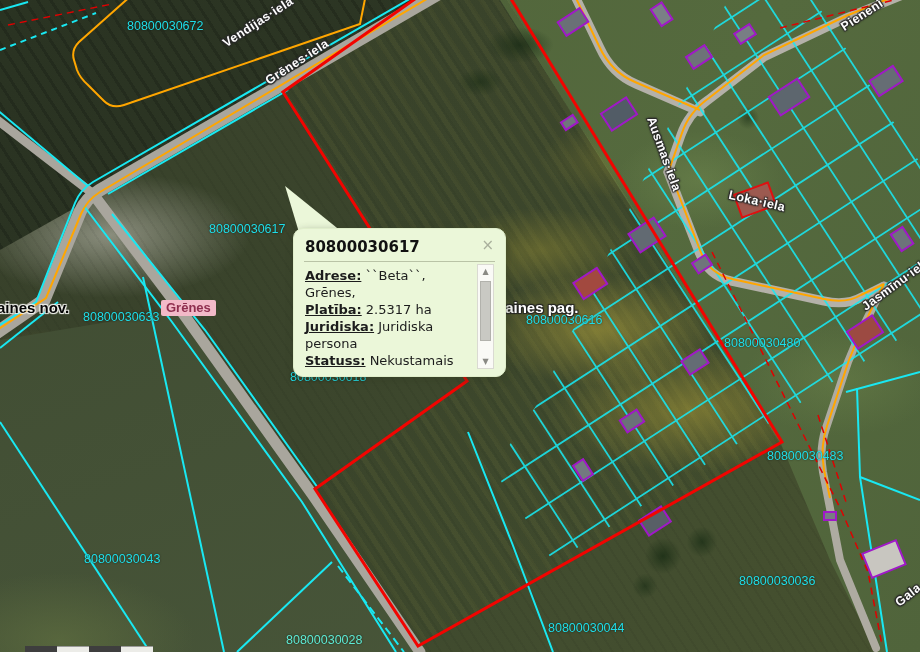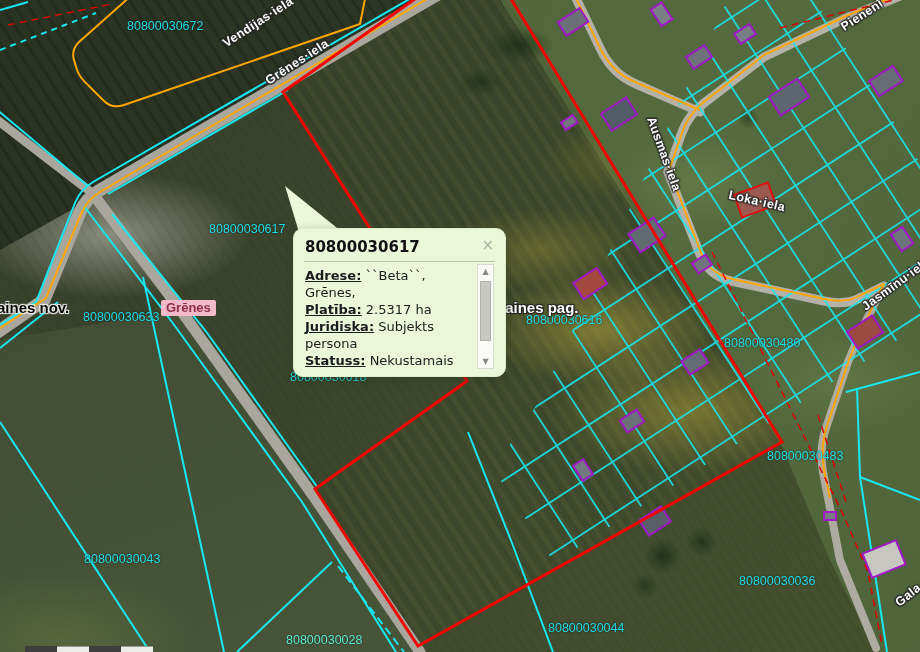--- a/index.html
+++ b/index.html
@@ -306,21 +306,21 @@
   </div>
 
   <div class="popup-tail"></div>
   <div class="popup">
     <div class="popup-title">80800030617</div>
     <span class="popup-close">×</span>
     <div class="popup-divider"></div>
     <div class="popup-body">
       <div><b>Adrese:</b><span> ``Beta``, Grēnes,</span></div>
       <div><b>Platība:</b><span> 2.5317 ha</span></div>
-      <div><b>Juridiska:</b><span> Subjekts</span></div>
+      <div><b>Juridiska:</b><span> Juridiska</span></div>
       <div><b></b><span>persona</span></div>
       <div><b>Statuss:</b><span> Nekustamais</span></div>
     </div>
     <div class="popup-scrollbar">
       <div class="sb-arrow">▲</div>
       <div class="sb-thumb"></div>
       <div class="sb-arrow down">▼</div>
     </div>
   </div>
 

